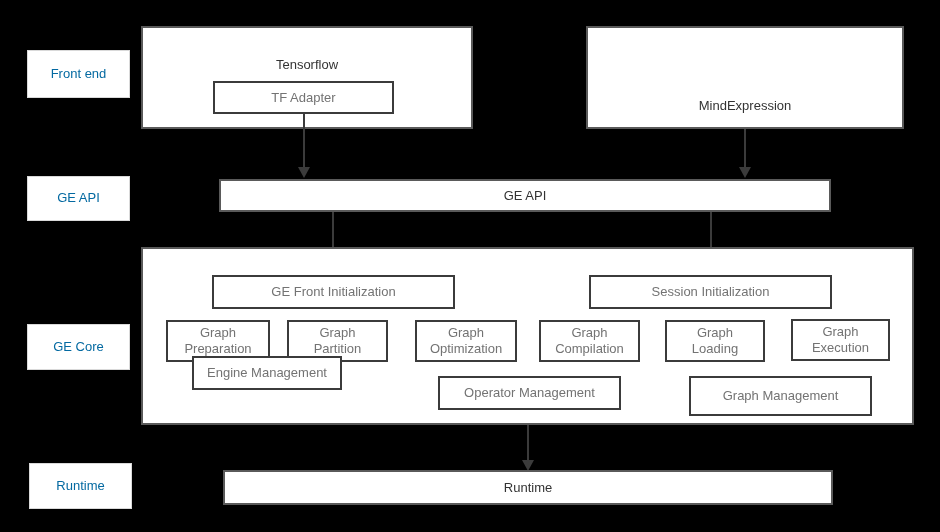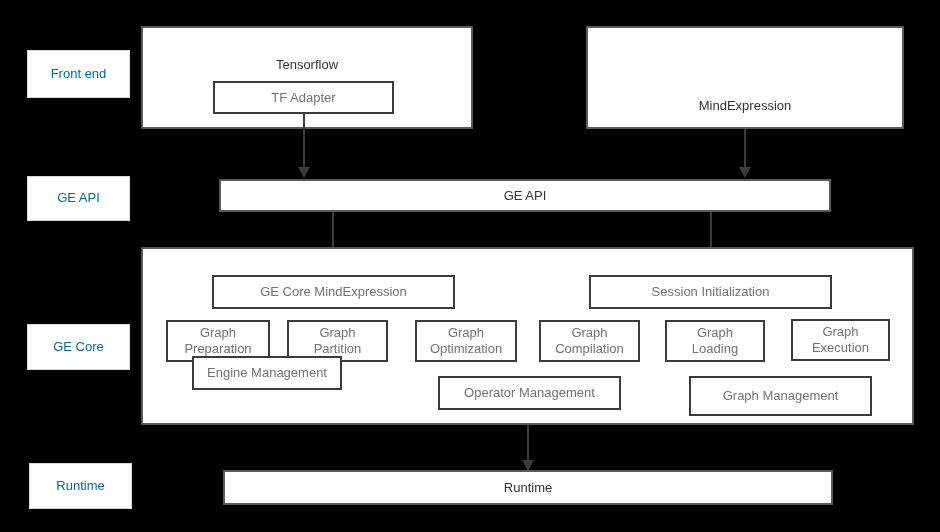--- a/index.html
+++ b/index.html
@@ -115,21 +115,21 @@
   <div class="wide-box" style="left:219px; top:179px; width:612px; height:33px;">GE API</div>
 
   <div class="conn" style="left:332px; top:212px; height:52px;"></div>
   <div class="arrowhead" style="left:327px; top:263px;"></div>
 
   <div class="conn" style="left:710px; top:212px; height:52px;"></div>
   <div class="arrowhead" style="left:705px; top:263px;"></div>
 
   <div class="group-box" style="left:141px; top:247px; width:773px; height:178px;"></div>
 
-  <div class="inner-box" style="left:212px; top:275px; width:243px; height:34px;">GE Core MindExpression</div>
+  <div class="inner-box" style="left:212px; top:275px; width:243px; height:34px;">GE Front Initialization</div>
 
   <div class="inner-box" style="left:589px; top:275px; width:243px; height:34px;">Session Initialization</div>
 
   <div class="inner-box" style="left:166px; top:320px; width:104px; height:42px;">Graph
 Preparation</div>
 
   <div class="inner-box" style="left:287px; top:320px; width:101px; height:42px;">Graph
 Partition</div>
 
   <div class="inner-box" style="left:415px; top:320px; width:102px; height:42px;">Graph

